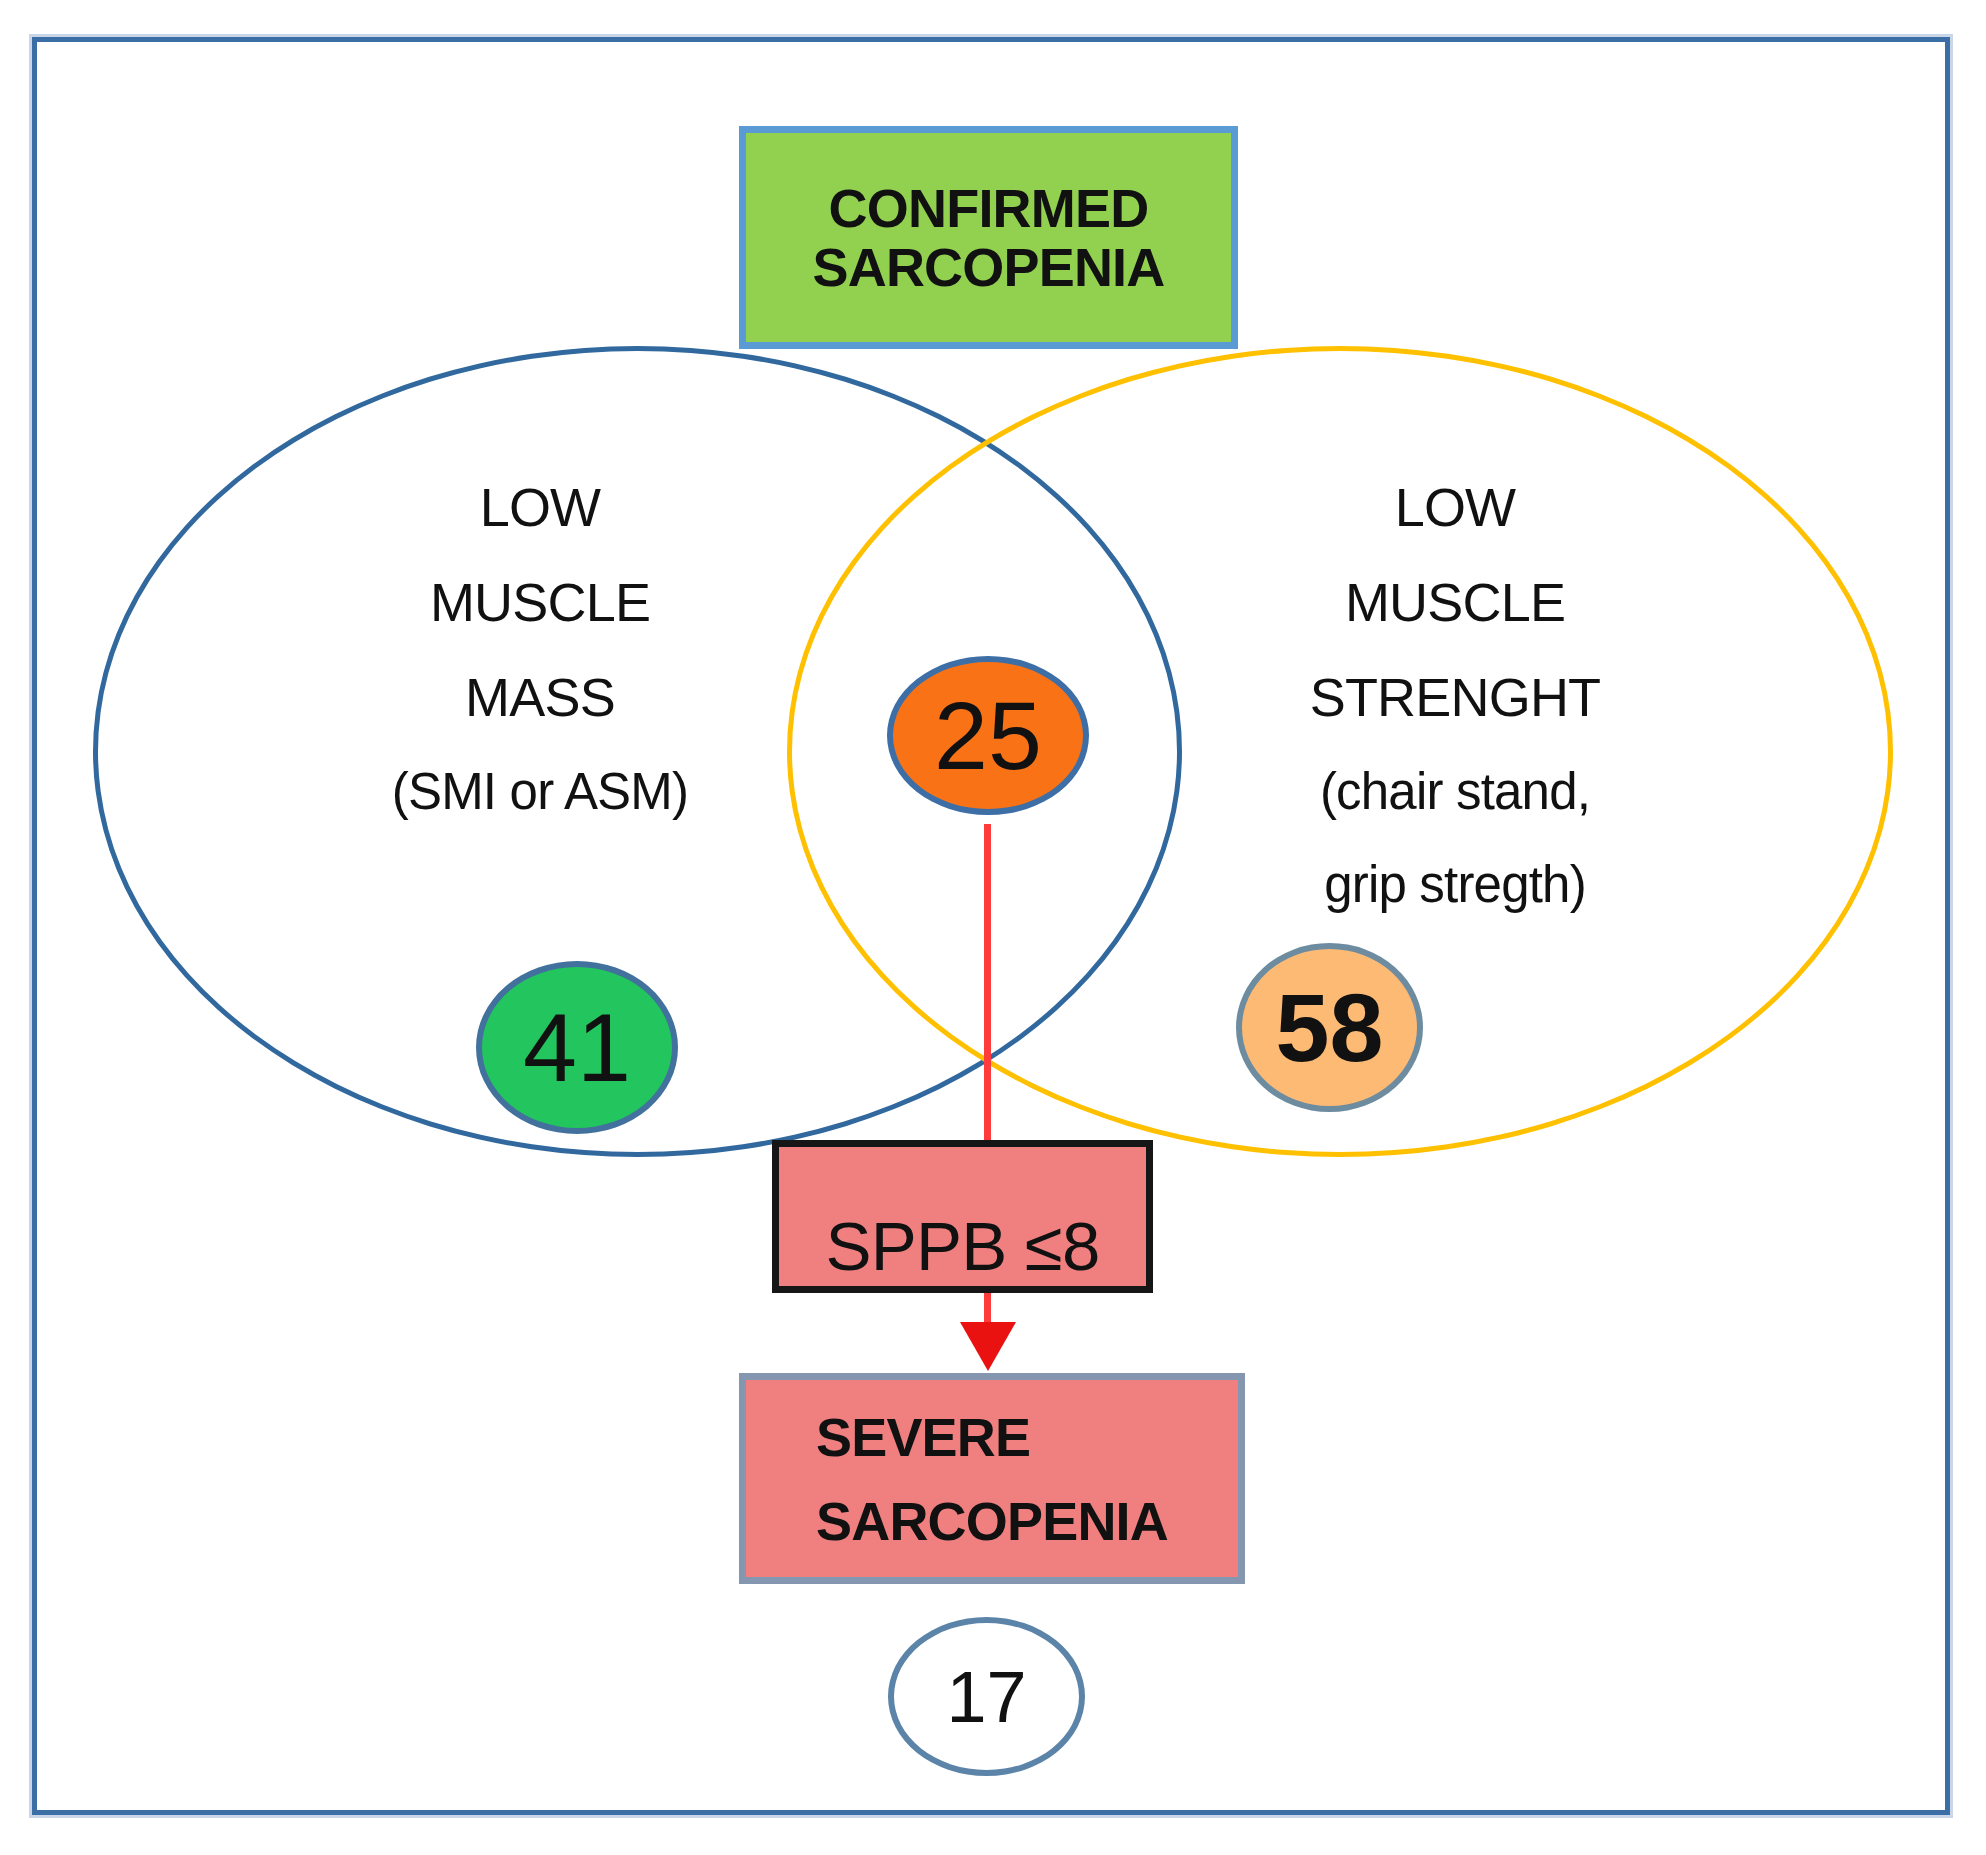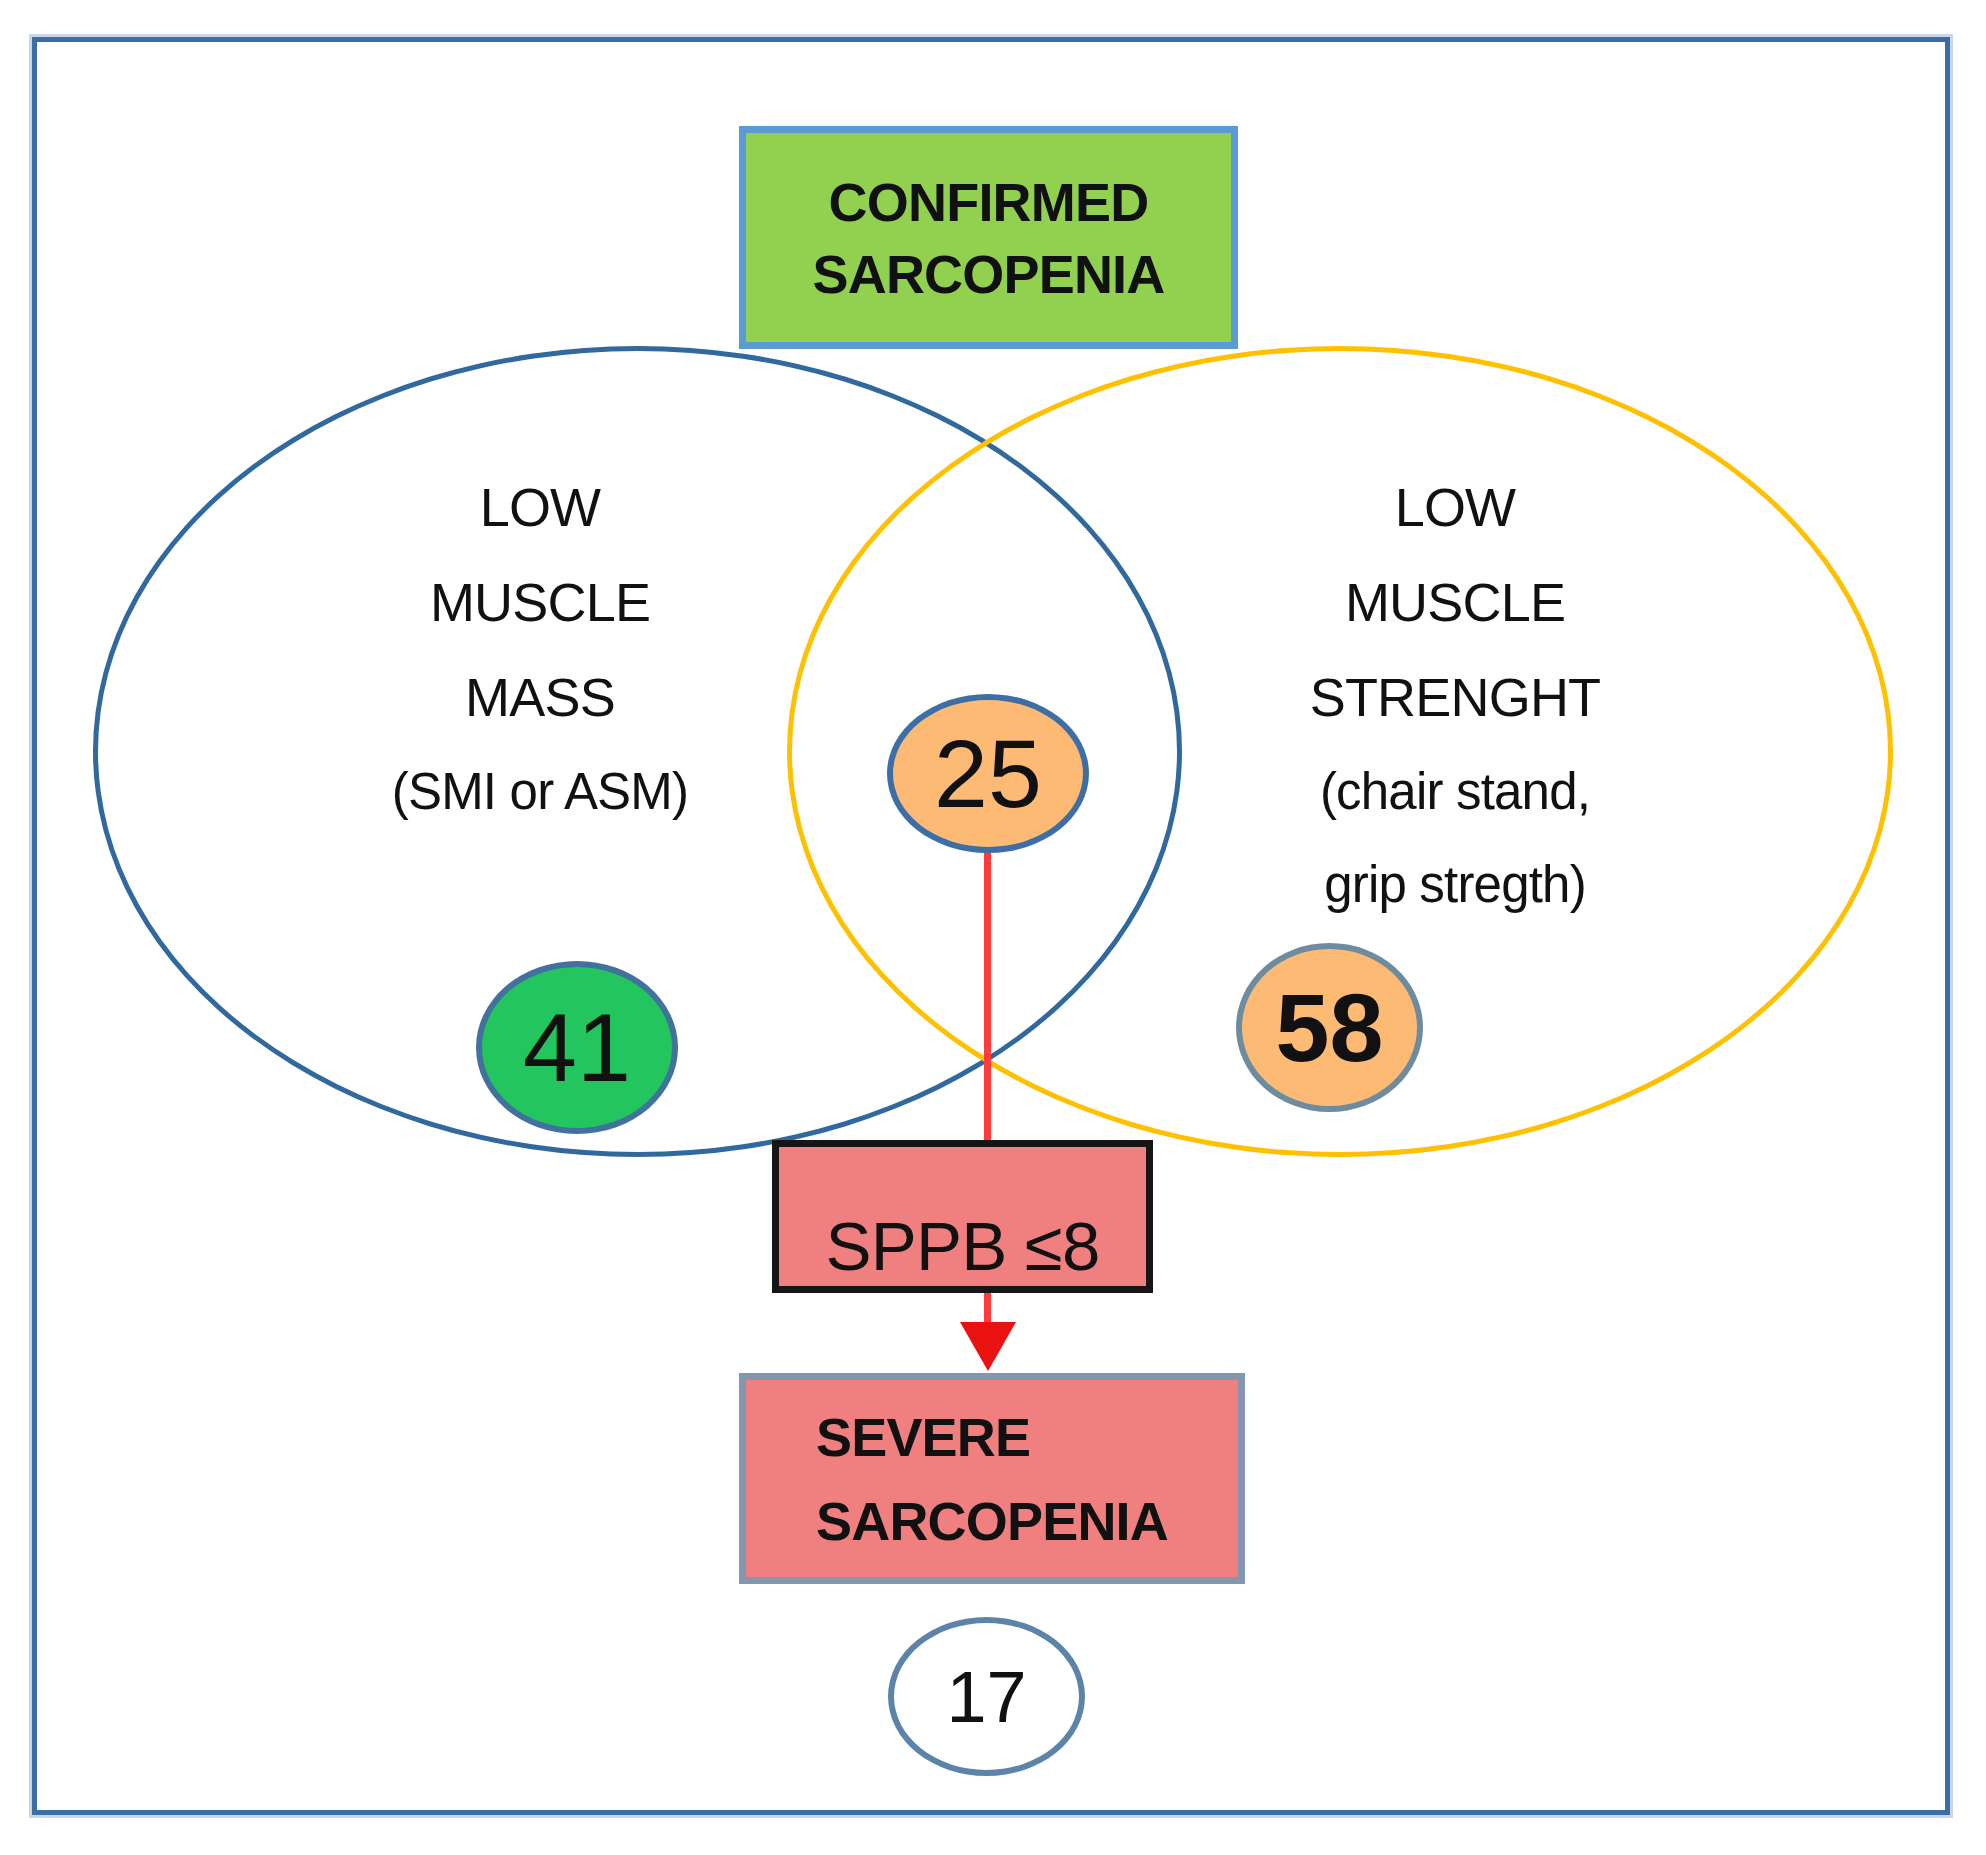--- a/index.html
+++ b/index.html
@@ -63,38 +63,38 @@
     width: 499px; height: 223px;
     background: #92D050;
     border: 7.6px solid #5B9BD5;
     box-sizing: border-box;
     display: flex; align-items: center; justify-content: center;
     z-index: 3;
   }
   .top-box .label {
     font-weight: 700;
     font-size: 54px;
-    line-height: 72px;
+    line-height: 59px;
     text-align: center;
     white-space: pre-line;
     letter-spacing: -0.8px;
   }
   .count-oval {
     position: absolute;
     border-radius: 50%;
     display: flex; align-items: center; justify-content: center;
     box-sizing: border-box;
     z-index: 3;
     font-size: 97px;
     font-weight: 400;
   }
   .count-oval.overlap {
-    left: 887px; top: 694px;
+    left: 887px; top: 656px;
     width: 202px; height: 159px;
-    background: #fdba74;
+    background: #f97316;
     border: 6.7px solid #3D6FA6;
     justify-content: center;
   }
   .count-oval.mass {
     left: 476px; top: 961px;
     width: 202px; height: 173px;
     background: #22c55e;
     border: 6.7px solid #41719C;
   }
   .count-oval.strength {

